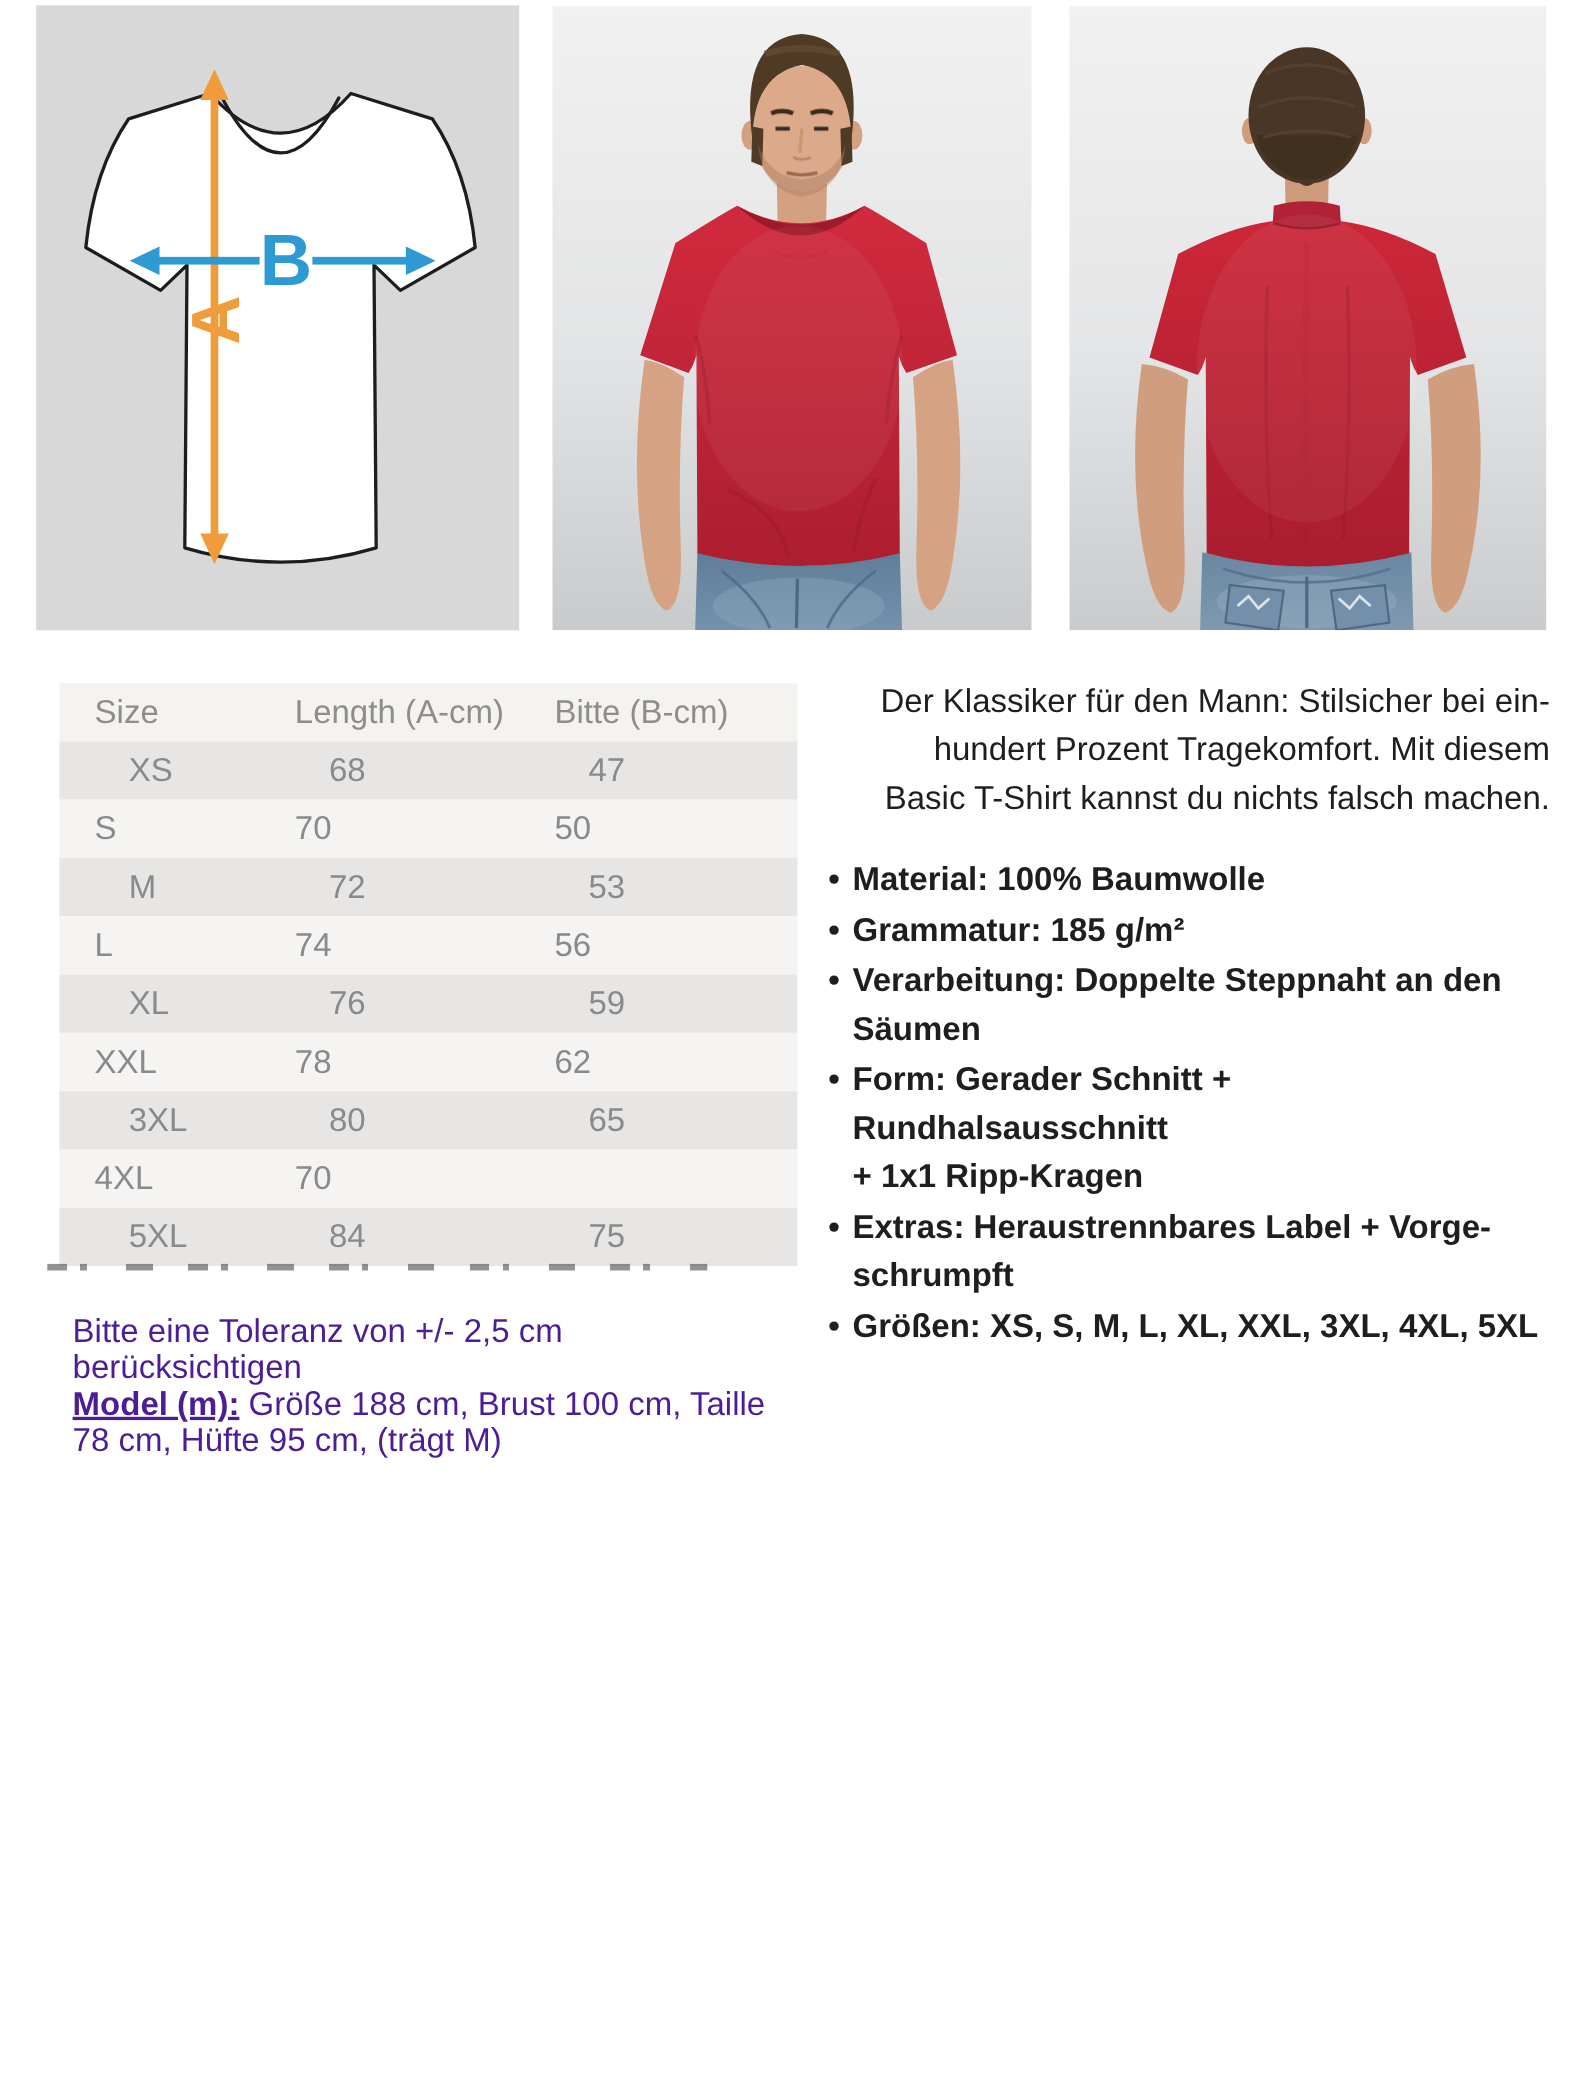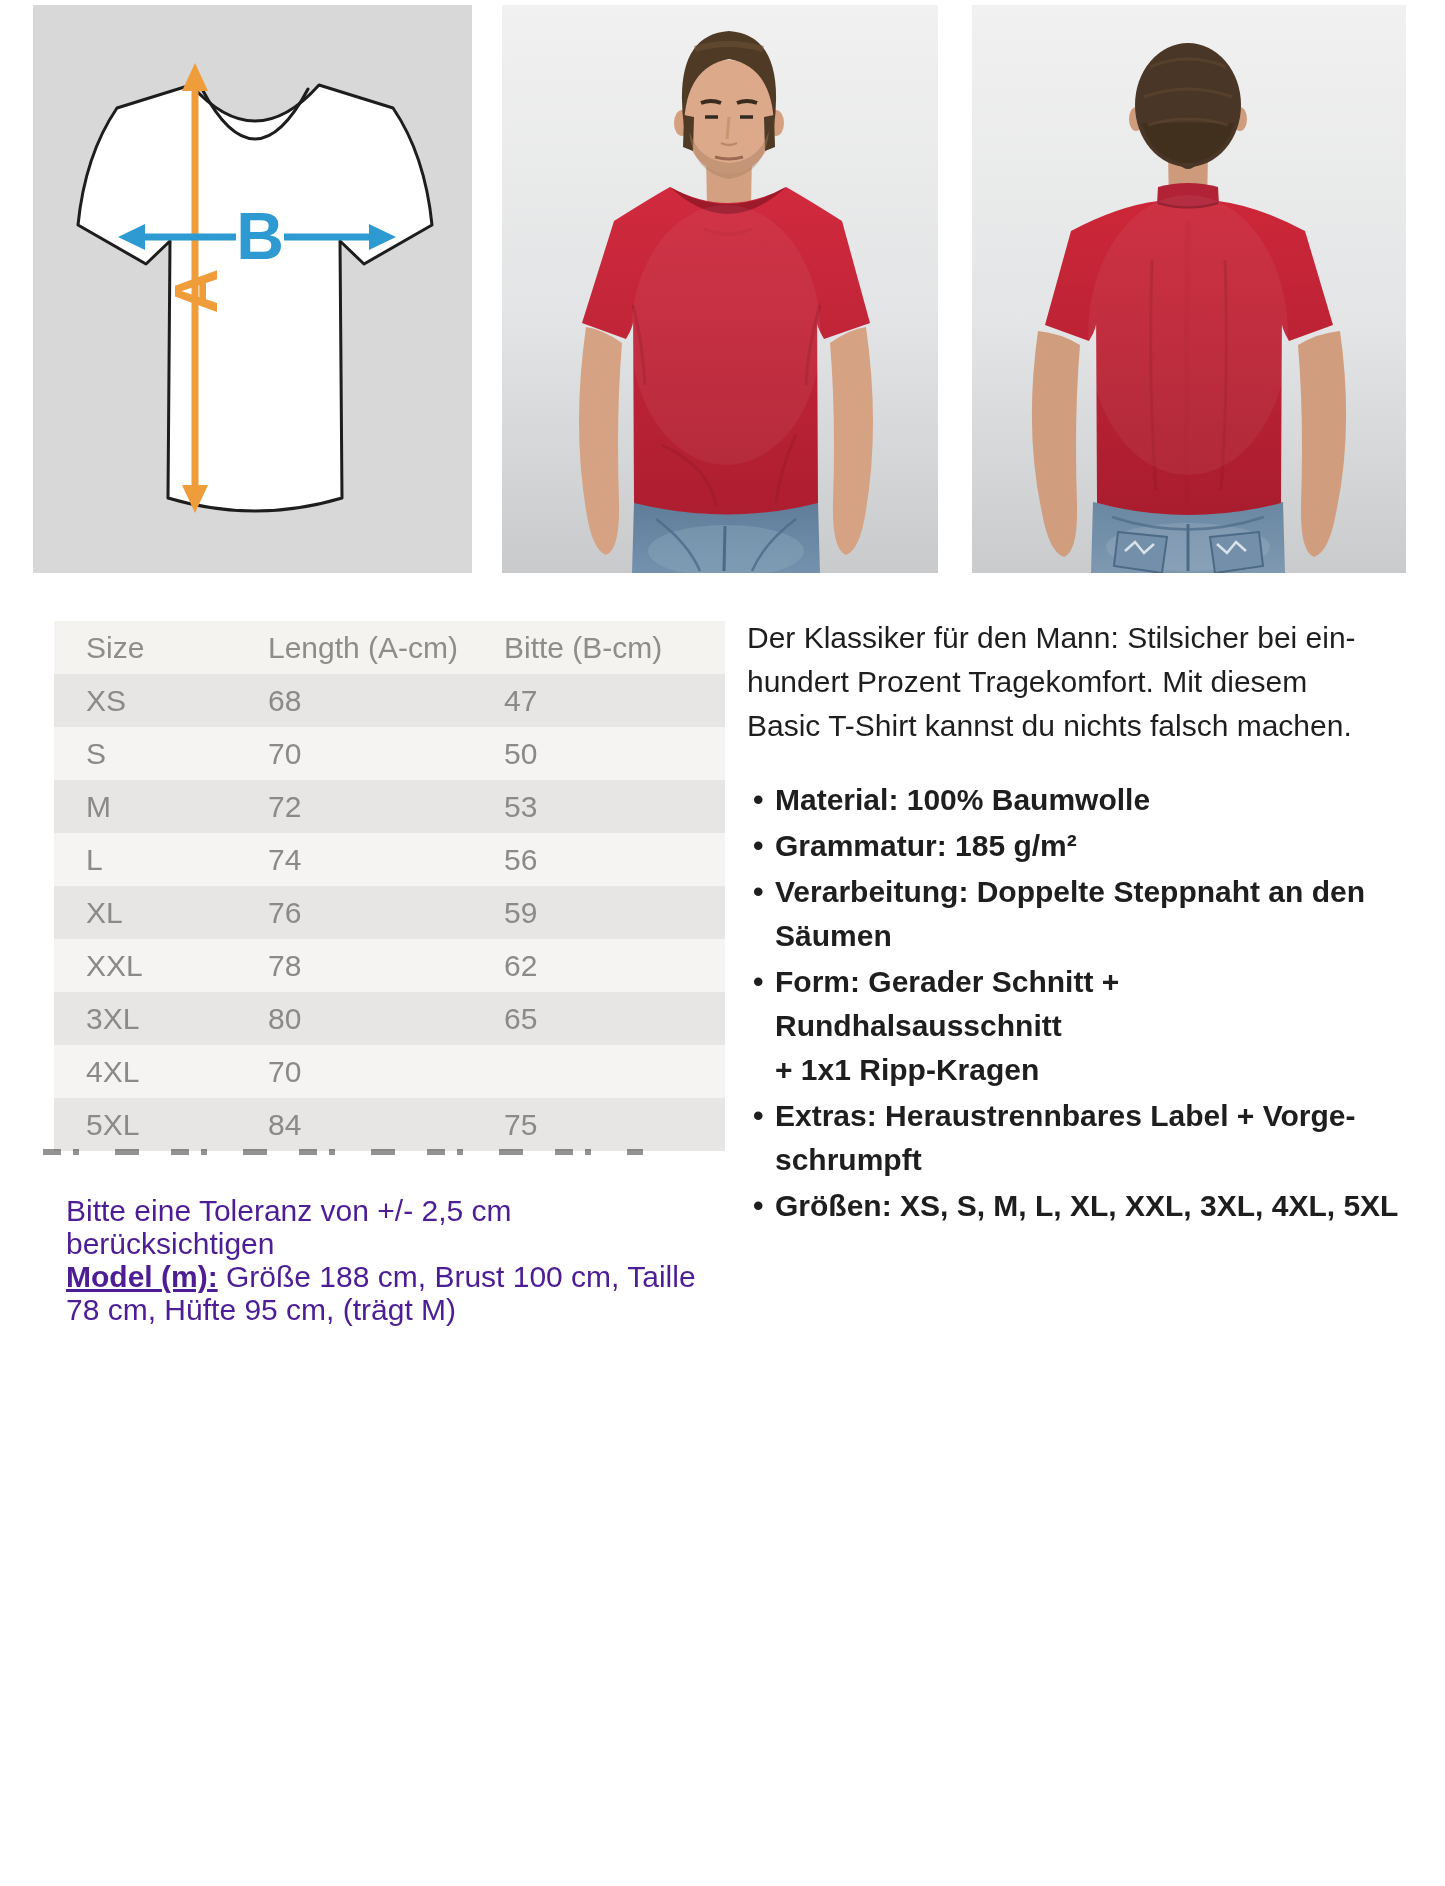--- a/index.html
+++ b/index.html
@@ -8,31 +8,31 @@
   #panel-diagram{left:33px;width:439px;background:#d8d8d8;}
   #panel-front{left:502px;width:436px;}
   #panel-back{left:972px;width:434px;}
   .panel svg{display:block;width:100%;height:100%;}
   svg text{font-family:"Liberation Sans",sans-serif;}
 
   
   .size-table{position:absolute;left:54px;top:621px;width:671px;font-size:30px;color:#8a8a8a;}
   .t-row{display:grid;grid-template-columns:214px 236px 1fr;height:53px;line-height:53px;}
   .t-head{background:#f4f3f0;color:#8e8d8b;}
-  .r-dark{background:#e8e6e4;}
+  .r-dark{background:#e8e6e4;padding-left:31px;}
   .r-light{background:#f5f4f2;}
   .c1{padding-left:32px;}
 
   
   .artifact{position:absolute;left:43px;top:1149px;width:600px;height:6px;opacity:.55;
     background:repeating-linear-gradient(90deg,#3a3a3a 0 18px,transparent 18px 30px,#3a3a3a 30px 36px,transparent 36px 72px,#3a3a3a 72px 96px,transparent 96px 128px);}
 
   
   .desc{position:absolute;left:747px;top:616px;width:662px;font-size:30px;line-height:44px;color:#1e1e1e;}
-  .desc p{margin:0;}
+  .desc p{margin:0;text-align:right;}
   .desc ul{list-style:none;margin:30px 0 0 0;padding:0;}
   .desc li{position:relative;padding-left:28px;margin:0 0 2px 0;font-weight:bold;}
   .desc li::before{content:"\2022";position:absolute;left:6px;top:0;color:#1e1e1e;}
   .ln{display:block;}
 
   
   .notes{position:absolute;left:66px;top:1194px;width:650px;font-size:30px;line-height:33px;color:#4c1d95;}
   .notes b{font-weight:bold;text-decoration:underline;}
 </style>
 </head>

